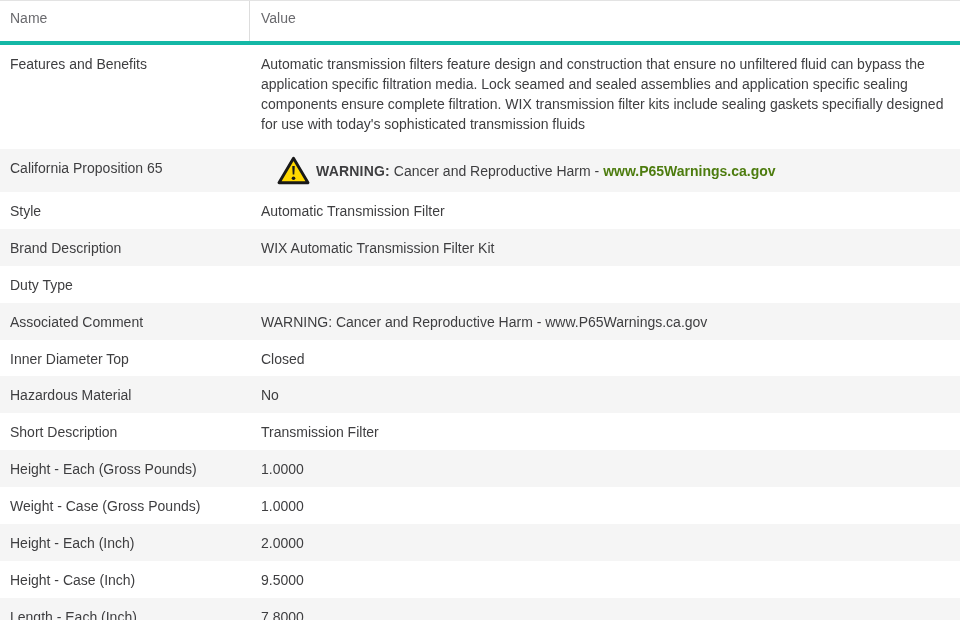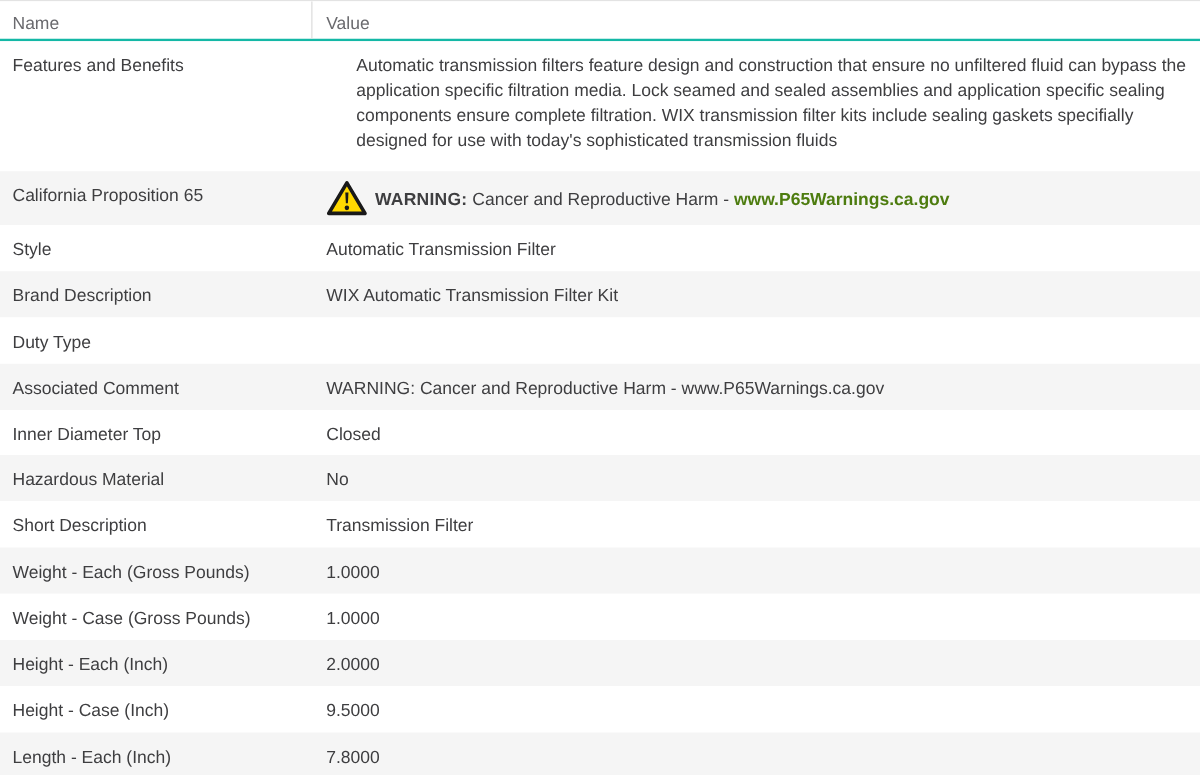--- a/index.html
+++ b/index.html
@@ -7,35 +7,35 @@
   body {
     width:960px; height:620px; overflow:hidden;
     font-family:"Liberation Sans","DejaVu Sans",sans-serif;
     font-size:14px; color:#3e3e40;
   }
   .spec-table {
     width:960px; height:620px; overflow:hidden;
     border-top:1px solid #e3e3e3; background:#fff;
   }
   .t-header {
-    display:flex; height:32px;
-    border-bottom:2px solid #14b8a6;
+    display:flex; height:44px;
+    border-bottom:4px solid #14b8a6;
     color:#6a6a6e; background:#fff;
   }
   .t-header .cell { padding-top:7px; }
   .t-header .cell.name { border-right:1px solid #ddd; }
   .cell { line-height:20px; }
   .cell.name { width:250px; flex-shrink:0; padding-left:10px; padding-right:10px; }
   .cell.value { flex:1; padding-left:11px; padding-right:8px; }
   .t-row { display:flex; background:#fff; }
   .t-body .t-row:nth-child(even) { background:#f5f5f5; }
   .t-row { height:36.9px; }
   .t-row .cell { padding-top:9px; }
-  .t-row.tall { height:104px;gap:24px; }
-  .t-row.warn-row { height:43px; }
+  .t-row.tall { height:104px; }
+  .t-row.warn-row { height:43px;gap:16px; }
   .t-row.warn-row .cell.value {
     display:flex; align-items:center; padding-top:0; gap:6px;
   }
   .warn-icon { display:inline-flex; flex-shrink:0; }
   .warn-bold { font-weight:700; letter-spacing:0.2px;text-align:right; }
   .warn-link {
     font-weight:700; color:#4d7c0f; text-decoration:none; cursor:pointer;
   }
   .warn-line { white-space:pre-wrap; }
 </style>
@@ -98,21 +98,21 @@
       <div class="cell name">Hazardous Material</div>
       <div class="cell value">No</div>
     </div>
 
     <div class="t-row">
       <div class="cell name">Short Description</div>
       <div class="cell value">Transmission Filter</div>
     </div>
 
     <div class="t-row">
-      <div class="cell name">Weight - Each (Gross Pounds)</div>
+      <div class="cell name">Height - Each (Gross Pounds)</div>
       <div class="cell value">1.0000</div>
     </div>
 
     <div class="t-row">
       <div class="cell name">Weight - Case (Gross Pounds)</div>
       <div class="cell value">1.0000</div>
     </div>
 
     <div class="t-row">
       <div class="cell name">Height - Each (Inch)</div>

